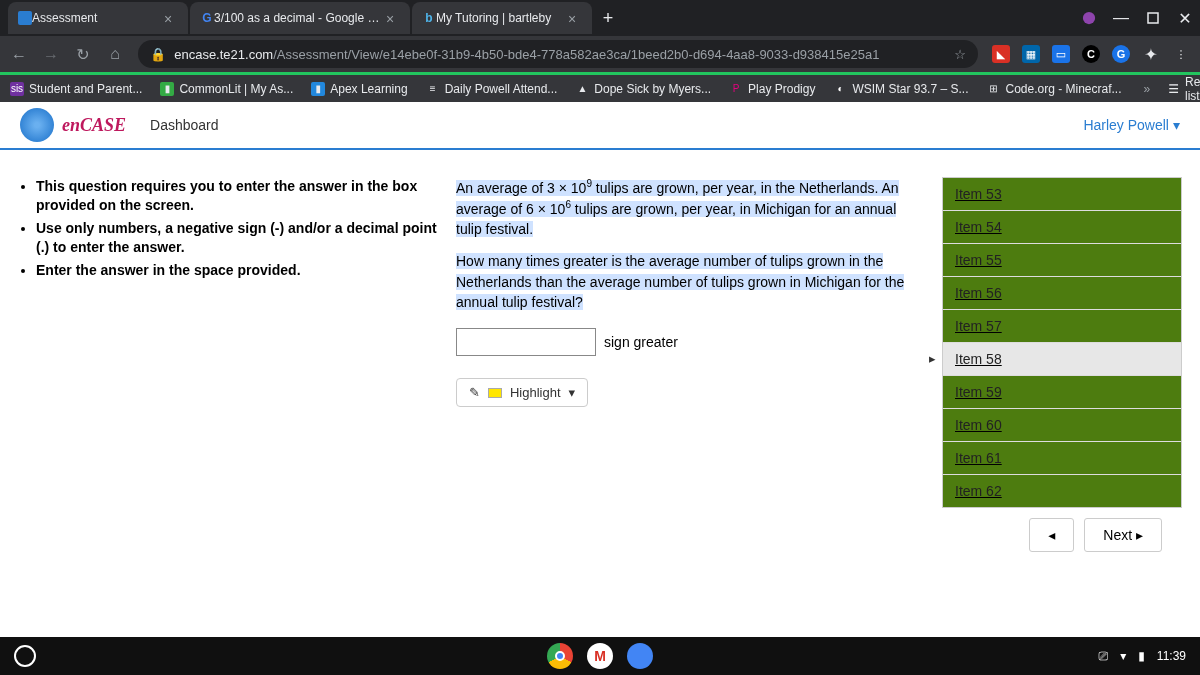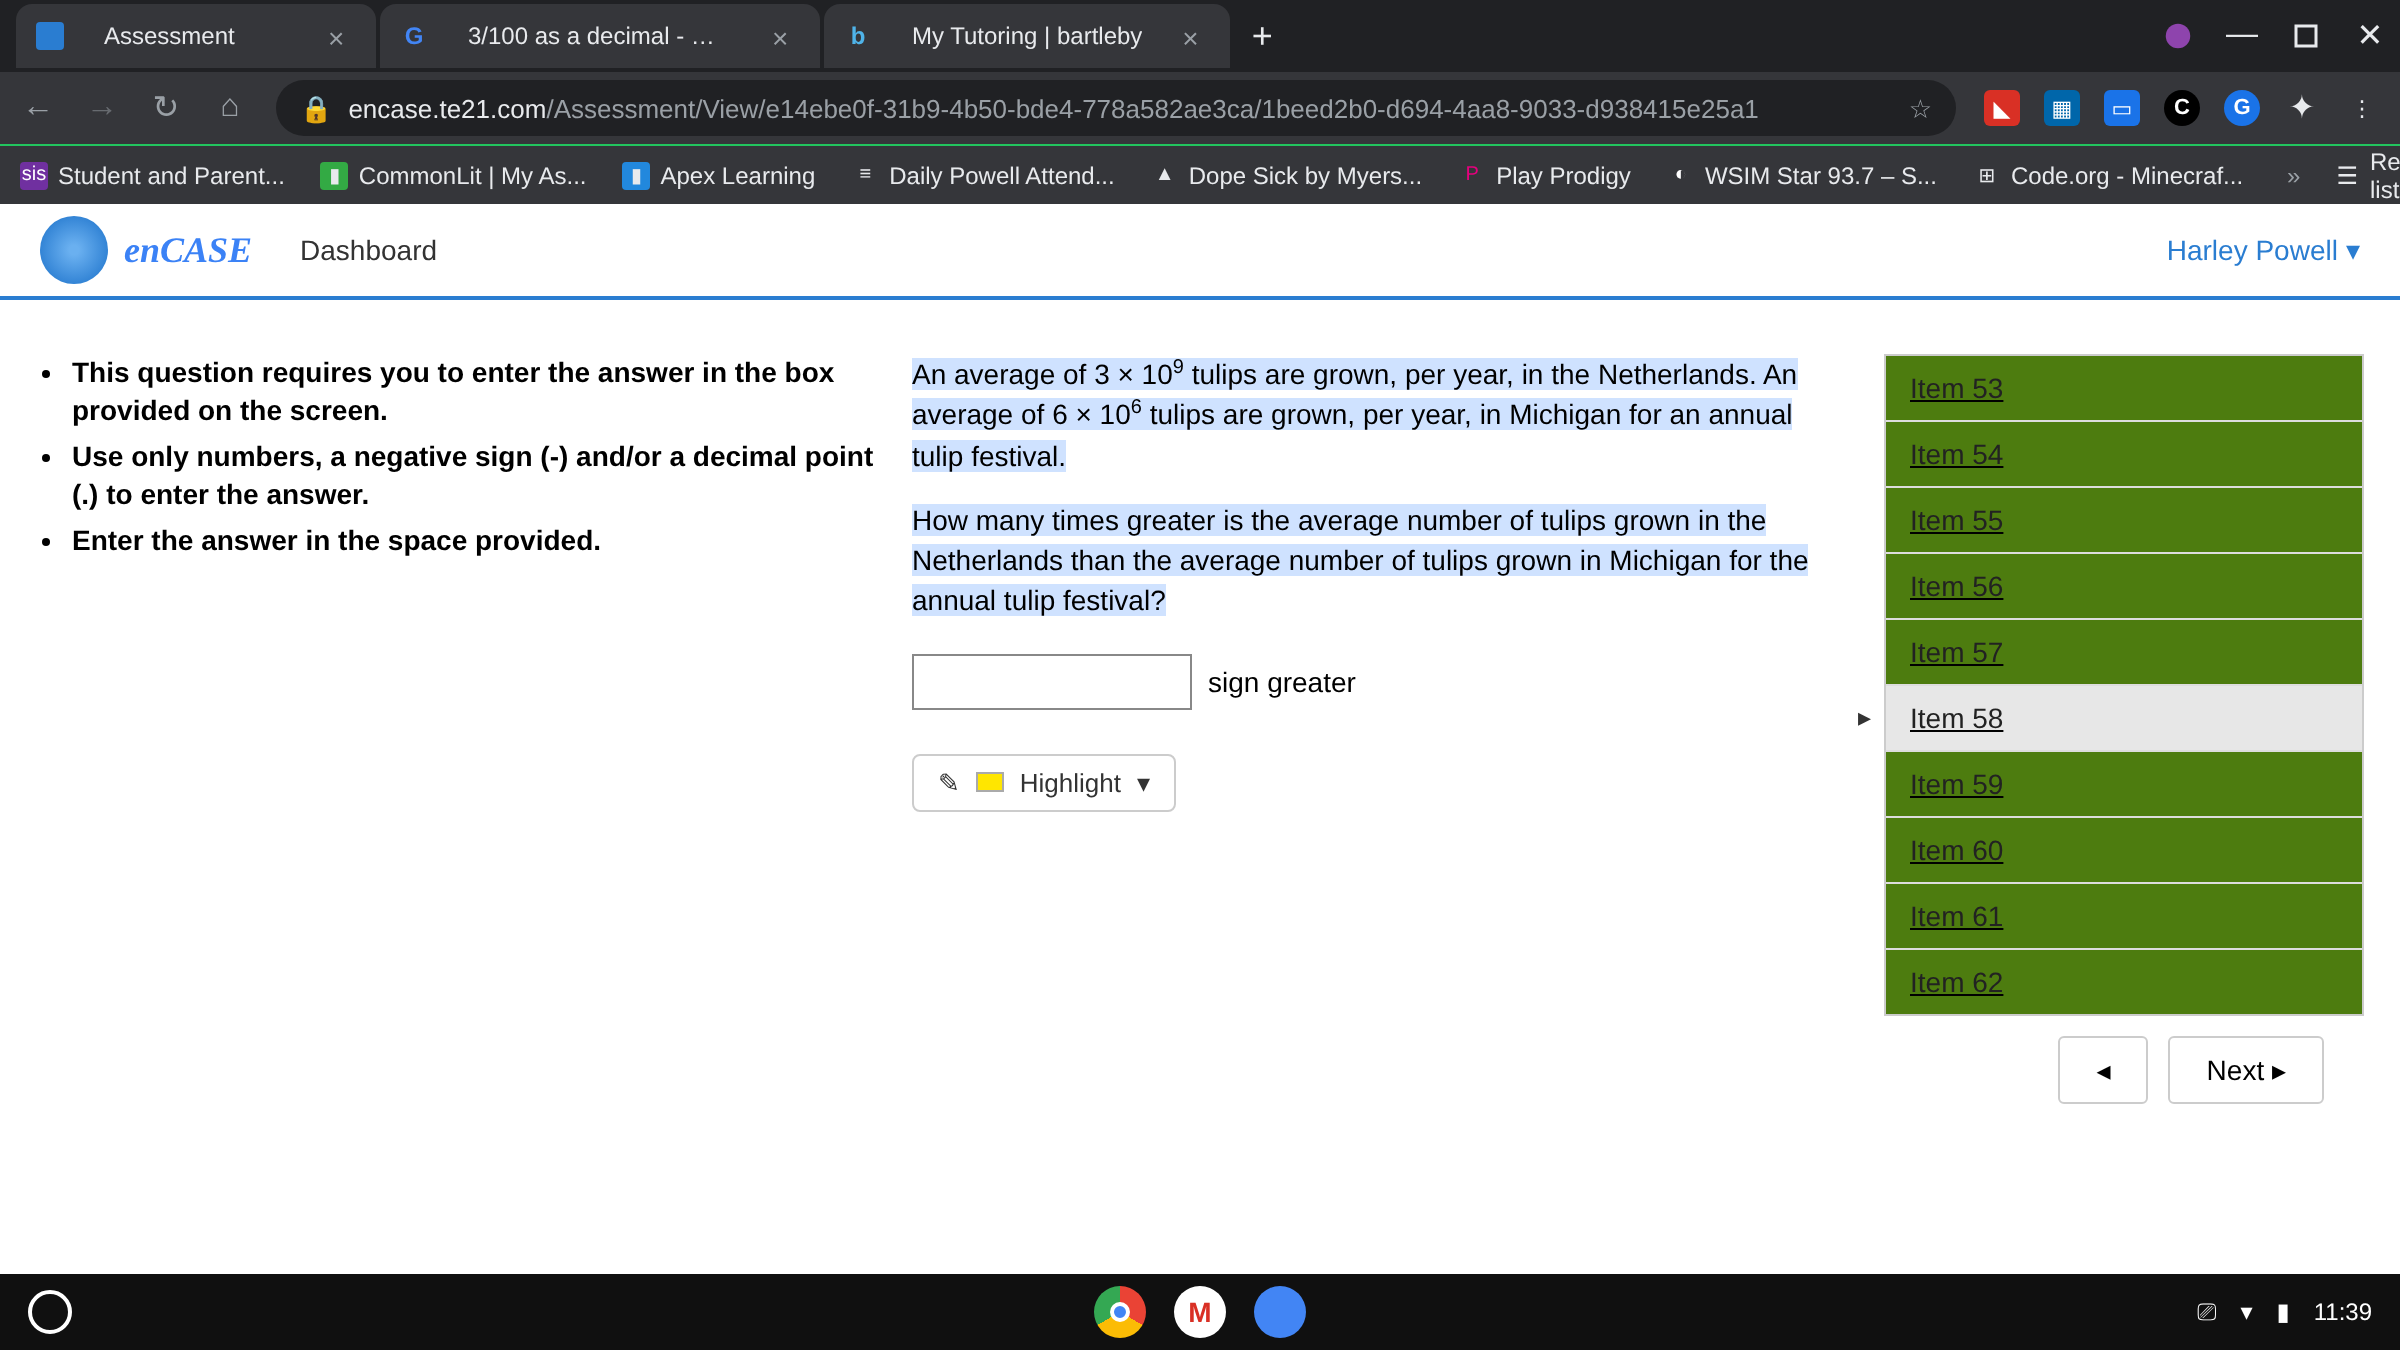--- a/index.html
+++ b/index.html
@@ -1,45 +1,45 @@
 <!DOCTYPE html>
 <html><head>
 <meta charset="utf-8">
 <style>
 * { margin:0; padding:0; box-sizing:border-box; font-family: Arial, sans-serif; }
 body { width:1200px; height:675px; background:#fff; overflow:hidden; position:relative; }
 
 
 .tab-bar { height:36px; background:#202124; display:flex; align-items:center; padding:0 8px; }
-.tab { display:flex; align-items:center; height:32px; padding:0 10px; background:#35363a; color:#e8eaed; font-size:12px; border-radius:8px 8px 0 0; margin-right:2px; min-width:180px; max-width:220px; gap:20px; }
+.tab { display:flex; align-items:center; height:32px; padding:0 10px; background:#35363a; color:#e8eaed; font-size:12px; border-radius:8px 8px 0 0; margin-right:2px; min-width:180px; max-width:220px; gap:0; }
 .tab.active { background:#35363a; }
 .tab-icon { width:14px; height:14px; display:inline-flex; align-items:center; justify-content:center; flex-shrink:0; }
 .tab-title { flex:1; white-space:nowrap; overflow:hidden; text-overflow:ellipsis; }
 .tab-close { width:14px; height:14px; color:#9aa0a6; font-size:14px; flex-shrink:0; }
 .new-tab { width:28px; height:28px; display:flex; align-items:center; justify-content:center; color:#e8eaed; font-size:18px; }
 .window-controls { margin-left:auto; display:flex; gap:18px; color:#e8eaed; align-items:center; }
 .wc { width:14px; height:14px; display:flex; align-items:center; justify-content:center; }
 
 .nav-bar { height:36px; background:#35363a; display:flex; align-items:center; padding:0 10px; gap:14px; }
 .nav-btn { color:#9aa0a6; font-size:16px; width:18px; text-align:center; }
 .url-bar { flex:1; height:28px; background:#202124; border-radius:14px; display:flex; align-items:center; padding:0 12px; color:#9aa0a6; font-size:13px; gap:8px; }
 .url-host { color:#e8eaed; }
 .url-rest { color:#9aa0a6; }
 .nav-right { display:flex; gap:12px; align-items:center; }
 .nav-ico { width:18px; height:18px; border-radius:3px; display:flex; align-items:center; justify-content:center; color:#fff; font-size:11px; }
 
-.bookmarks { height:30px; background:#35363a; display:flex; align-items:center; padding:0 10px; font-size:12px; color:#e8eaed; gap:18px; border-top:1px solid #22c55e; }
+.bookmarks { height:30px; background:#35363a; display:flex; align-items:center; padding:0 10px; font-size:12px; color:#e8eaed; gap:18px; border-top:3px solid #22c55e; }
 .bm { display:flex; align-items:center; gap:5px; white-space:nowrap; }
 .bm-ico { width:14px; height:14px; border-radius:2px; display:inline-flex; align-items:center; justify-content:center; font-size:10px; }
 .bm-more { margin-left:4px; color:#9aa0a6; }
 .reading { margin-left:auto; display:flex; align-items:center; gap:6px; }
 
 
 .app-header { height:48px; background:#fff; display:flex; align-items:center; padding:0 20px; border-bottom:2px solid #2a7dd1; }
-.logo { font-family: Georgia, serif; font-style:italic; font-size:18px; color:#3b82f6; font-weight:bold; margin-right:24px; }
+.logo { font-family: Georgia, serif; font-style:italic; font-size:18px; color:#be185d; font-weight:bold; margin-right:24px; }
 .logo-circle { width:34px; height:34px; border-radius:50%; background:radial-gradient(circle,#6ab0f0 10%,#2a7dd1 80%); margin-right:8px; }
 .logo-wrap { display:flex; align-items:center; }
 .dashboard-link { color:#333; font-size:14px; }
 .user-menu { margin-left:auto; color:#2a7dd1; font-size:14px; display:flex; align-items:flex-end; gap:4px; }
 
 
 .content { display:flex; padding:27px 18px; gap:18px; }
 .instructions { flex:0 0 420px; font-size:14px; color:#000; }
 .instructions ul { padding-left:18px; }
 .instructions li { margin-bottom:4px; line-height:1.35; }

